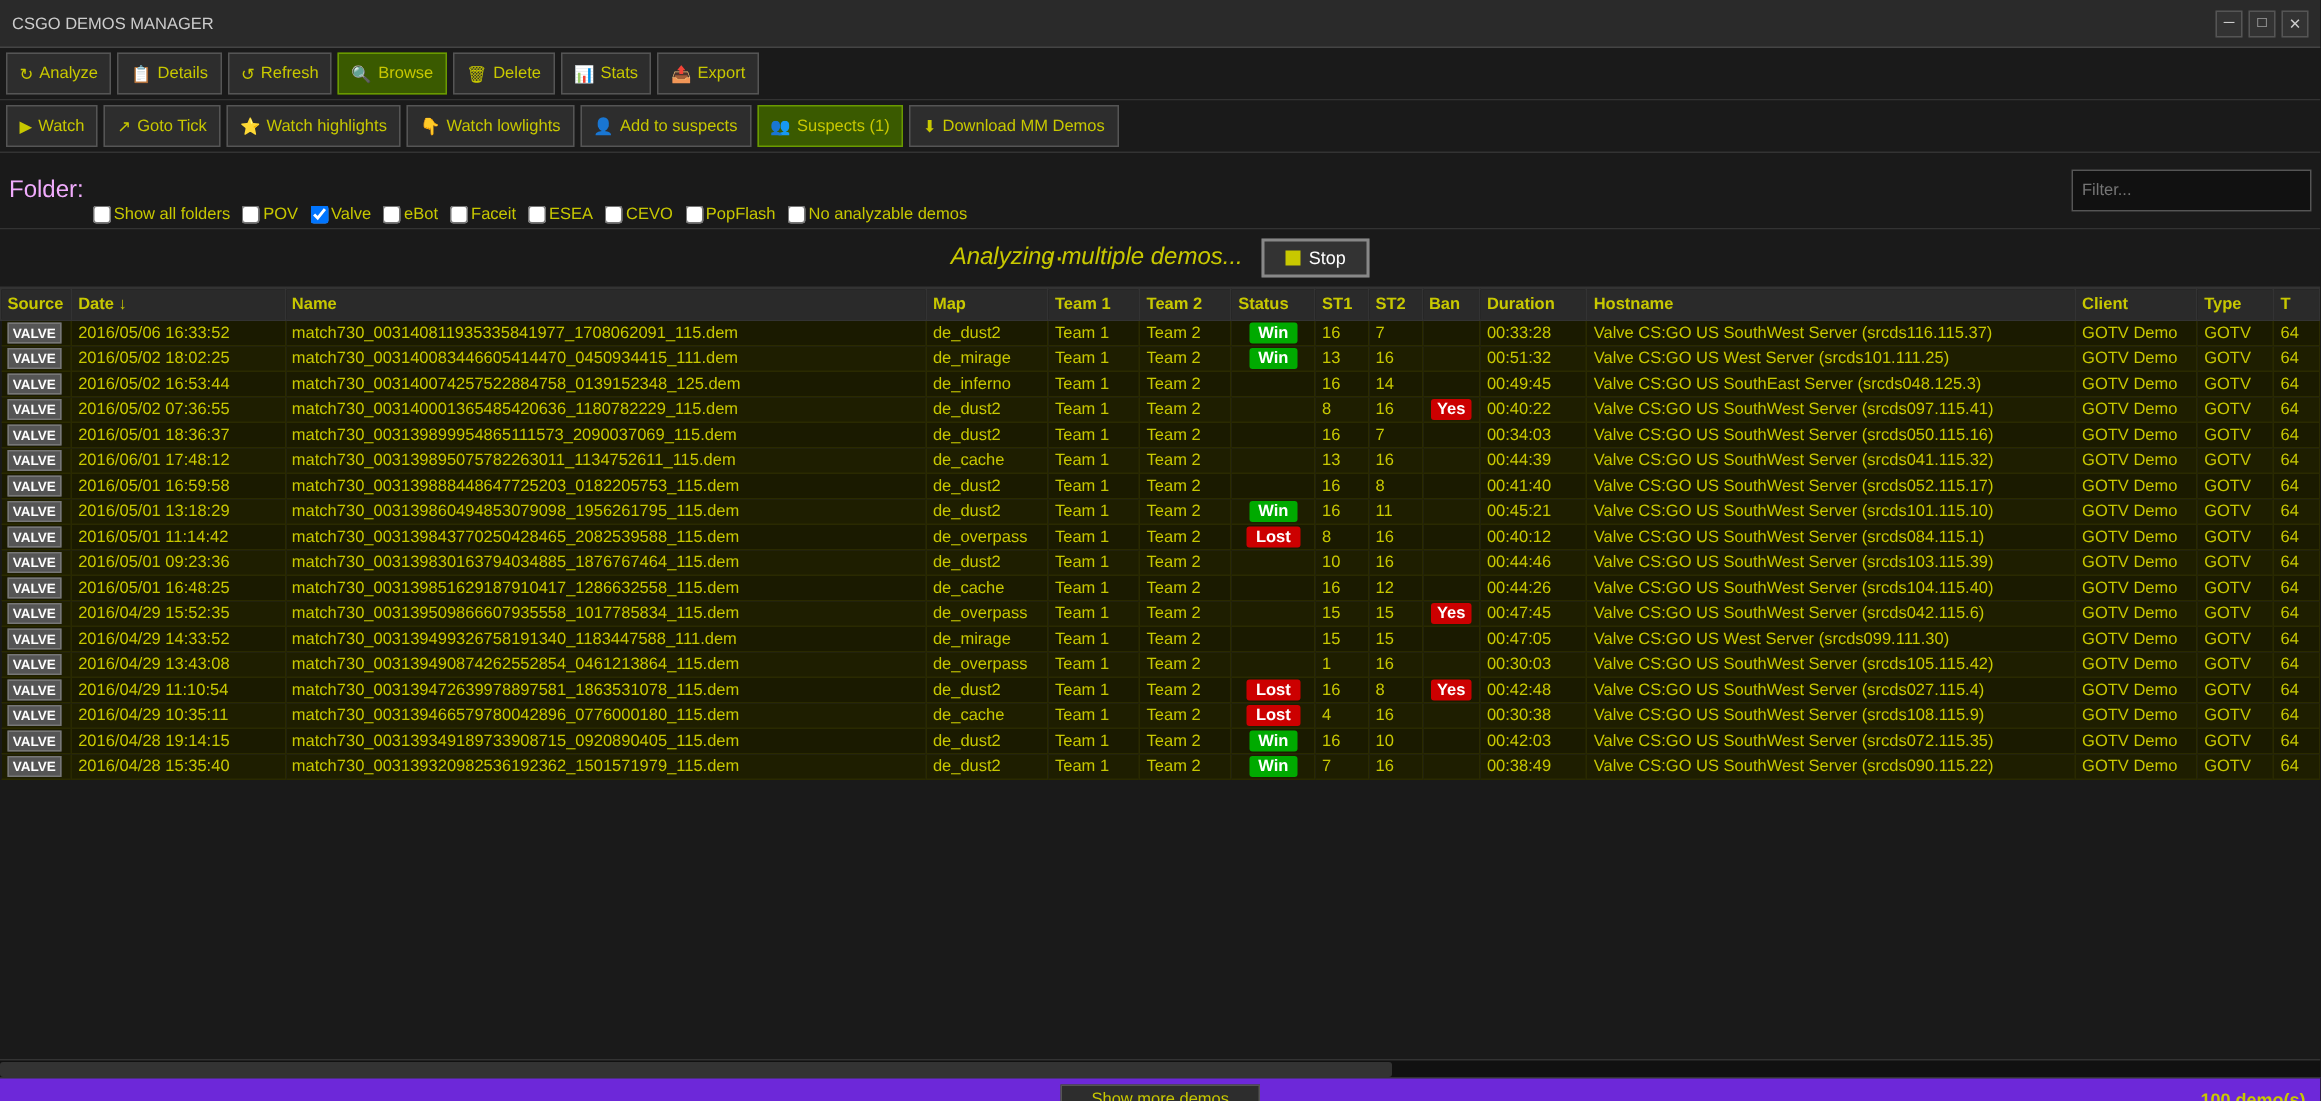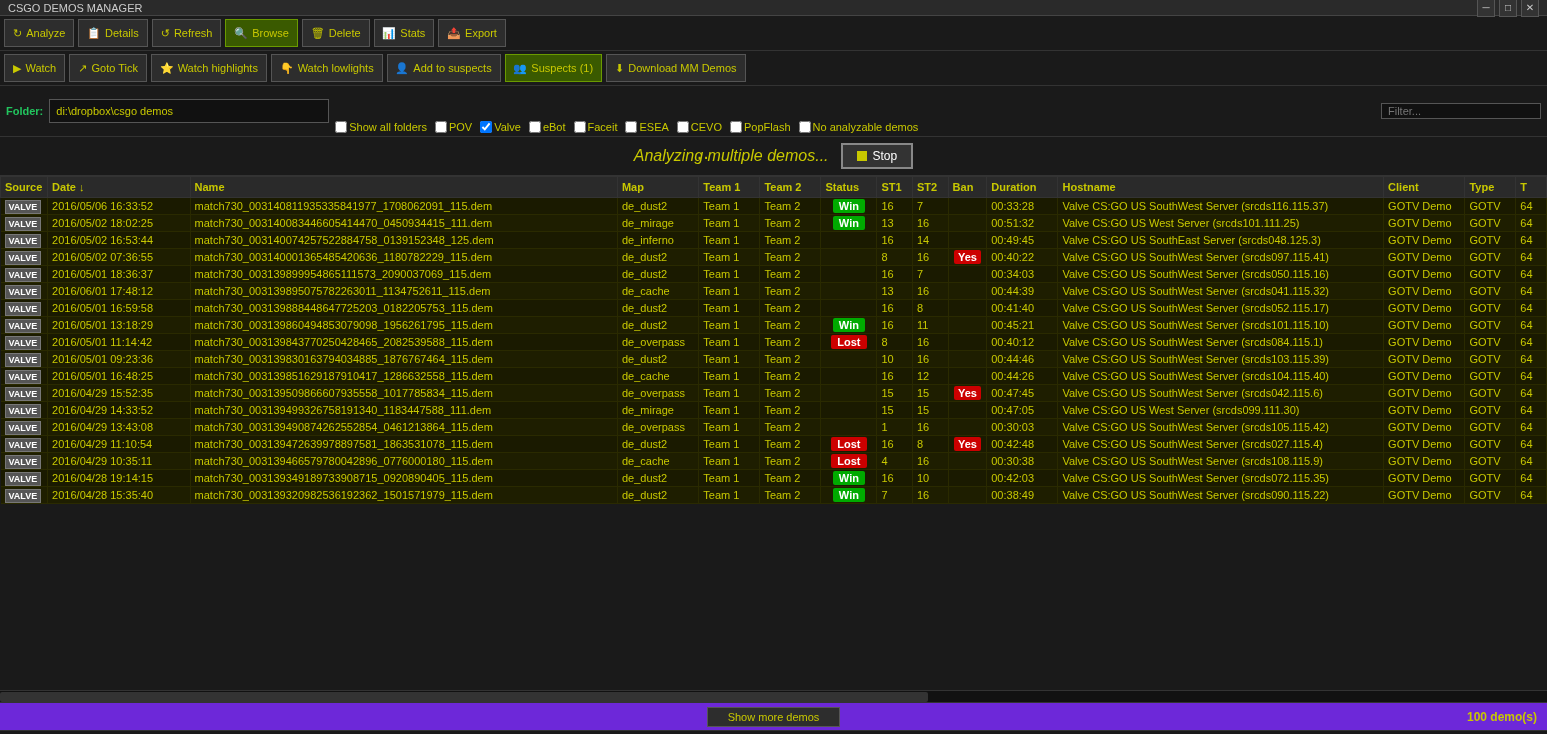--- a/index.html
+++ b/index.html
@@ -12,21 +12,21 @@
       width: 1547px;
       height: 734px;
     }
     .title-bar {
       background: #2a2a2a;
       border-bottom: 1px solid #444;
       display: flex;
       align-items: center;
       justify-content: space-between;
       padding: 0 8px;
-      height: 16px;
+      height: 32px;
     }
     .title-bar-text { color: #ccc; font-size: 11px; }
     .title-bar-controls { display: flex; gap: 4px; }
     .title-bar-controls button {
       background: #333;
       border: 1px solid #555;
       color: #ccc;
       width: 18px; height: 18px;
       font-size: 10px;
       cursor: pointer;
@@ -93,21 +93,21 @@
       font-size: 9px;
     }
     .folder-row {
       display: flex;
       align-items: center;
       padding: 3px 6px;
       background: #1a1a1a;
       border-bottom: 1px solid #333;
       gap: 6px;
     }
-    .folder-label { color: #22c55e; font-weight: bold; font-size: 11px; }
+    .folder-label { color: #f0abfc; font-weight: normal; font-size: 16px; }
     .folder-input {
       background: #111;
       border: 1px solid #555;
       color: #c8c800;
       padding: 2px 6px;
       font-size: 11px;
       height: 24px;
       width: 280px;
     }
     .checkbox-group {
@@ -124,21 +124,21 @@
       font-size: 11px;
       margin-top: 32px;
     }
     .checkbox-item input { width: 12px; height: 12px; }
     .filter-input {
       background: #111;
       border: 1px solid #555;
       color: #c8c800;
       padding: 2px 6px;
       font-size: 11px;
-      height: 16px;
+      height: 28px;
       width: 160px;
       margin-left: auto;
     }
     .analyzing-bar {
       background: #1a1a1a;
       display: flex;
       align-items: center;
       justify-content: center;
       gap: 12px;
       padding: 6px;
@@ -362,21 +362,20 @@
     <span>Suspects (1)</span>
   </button>
   <button class="btn">
     <span>⬇</span>
     <span>Download MM Demos</span>
   </button>
 </div>
 
 <div class="folder-row">
   <span class="folder-label">Folder:</span>
-  <input type="text" class="folder-input" value="di:\dropbox\csgo demos" style="">
   <div class="checkbox-group">
     <label class="checkbox-item">
       <input type="checkbox" style="">
       <span>Show all folders</span>
     </label>
     <label class="checkbox-item">
       <input type="checkbox" style="">
       <span>POV</span>
     </label>
     <label class="checkbox-item">

